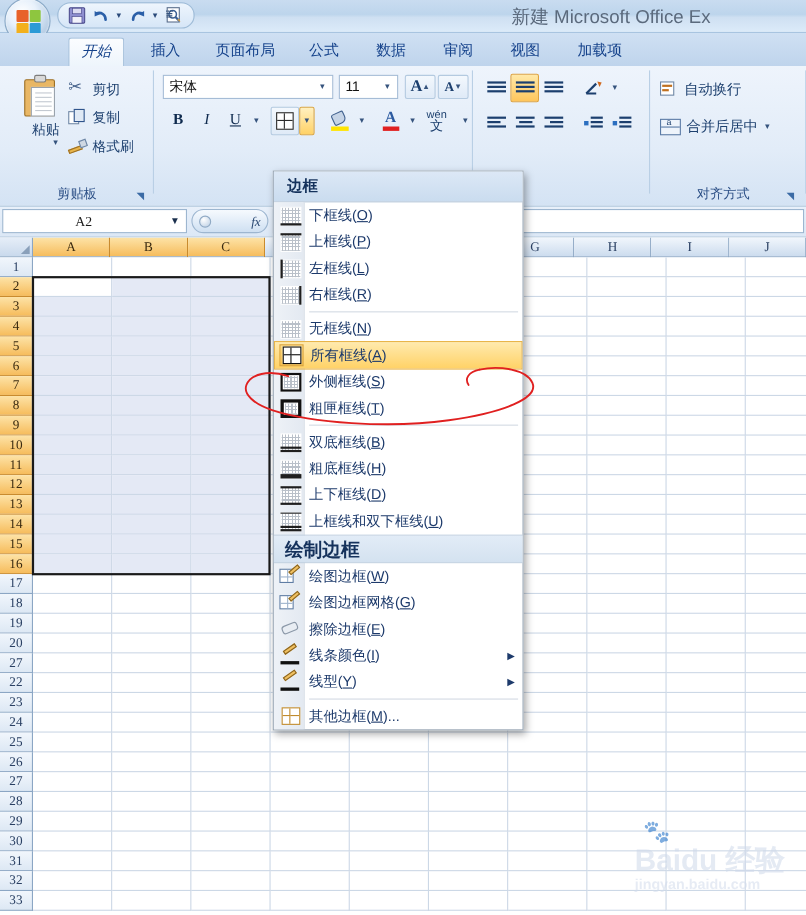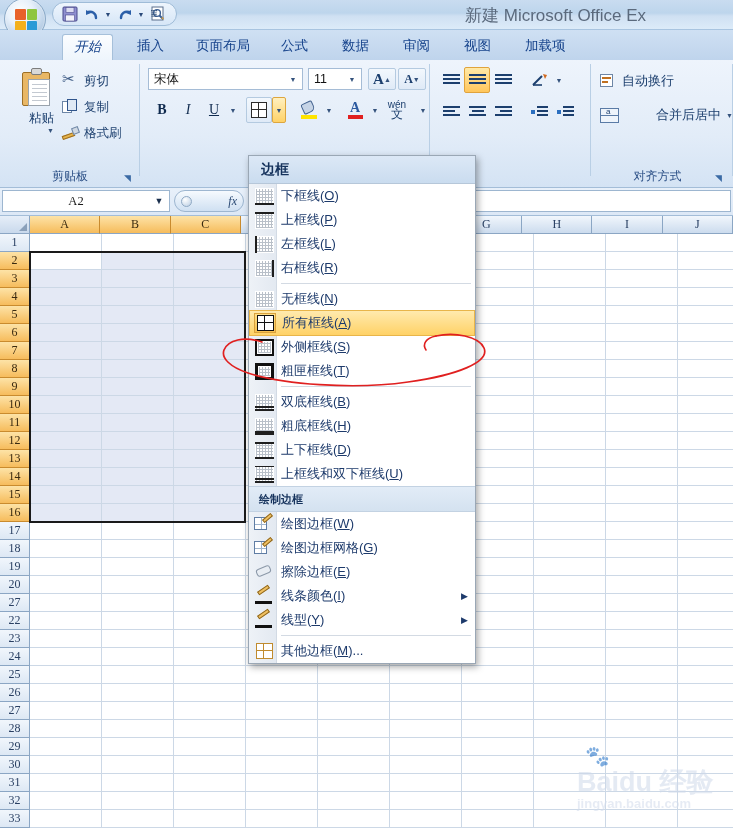--- a/index.html
+++ b/index.html
@@ -252,21 +252,21 @@
   .mi.highlight{
     background:linear-gradient(to bottom,#ffeaae,#ffd267);
     border:1px solid #e8b54a; height:26px; margin:-1px 0;
   }
   .mi.highlight .mi-ico{ background:linear-gradient(to bottom,#ffe08a,#f8c04e); border:1px solid #d9a23d;}
   .menu-sep{ position:relative; z-index:1; height:1px; background:#d3dae3; margin:3px 4px 3px 32px;}
   .menu-subhead{
     position:relative; z-index:1; height:26px;
     background:linear-gradient(to bottom,#e2ecf7,#d4e2f0);
     display:flex; align-items:center; padding-left:10px;
-    font-size:11px; font-weight:bold; color:#15325c;
+    font-size:17px; font-weight:bold; color:#15325c;
     border-top:1px solid #c3d2e2; border-bottom:1px solid #c3d2e2;
   }
 
   
   .bp { width:19px; height:17px; position:relative; background:#fff; }
   .bp .dot{position:absolute; inset:1px; background-image:
      repeating-linear-gradient(0deg,#b9c0c9 0 1px,transparent 1px 3px),
      repeating-linear-gradient(90deg,#b9c0c9 0 1px,transparent 1px 3px);}
   .bp .eb{position:absolute; background:#1f1f1f;}
   .pencil-ico{width:20px;height:18px;position:relative;}
@@ -534,21 +534,21 @@
       <div class="cmd-row" style="left:170px; top:10px;">
         <span class="wraptext-ico">
             <i class="wt-box"></i>
             <i class="wt-l" style="top:4px;width:9px"></i>
             <i class="wt-l" style="top:8px;width:6px"></i>
           </span>
         <span class="ctext" style="font-size:13px;">自动换行</span>
       </div>
       <div class="cmd-row" style="left:170px; top:44px;">
         <span class="merge-ico"></span>
-        <span class="ctext" style="font-size:13px;margin-left:32px;">合并后居中</span>
+        <span class="ctext" style="font-size:13px;">合并后居中</span>
         <span class="caret-s">▼</span>
       </div>
 
       <div class="rgroup-label" style="left:155px; width:145px;">对齐方式</div>
       <div class="dlg-launcher" style="right:6px;">◥</div>
       <div class="rgroup-sep" style="right:0;"></div>
     </div>
   </div>
 
   <div class="formulabar">

